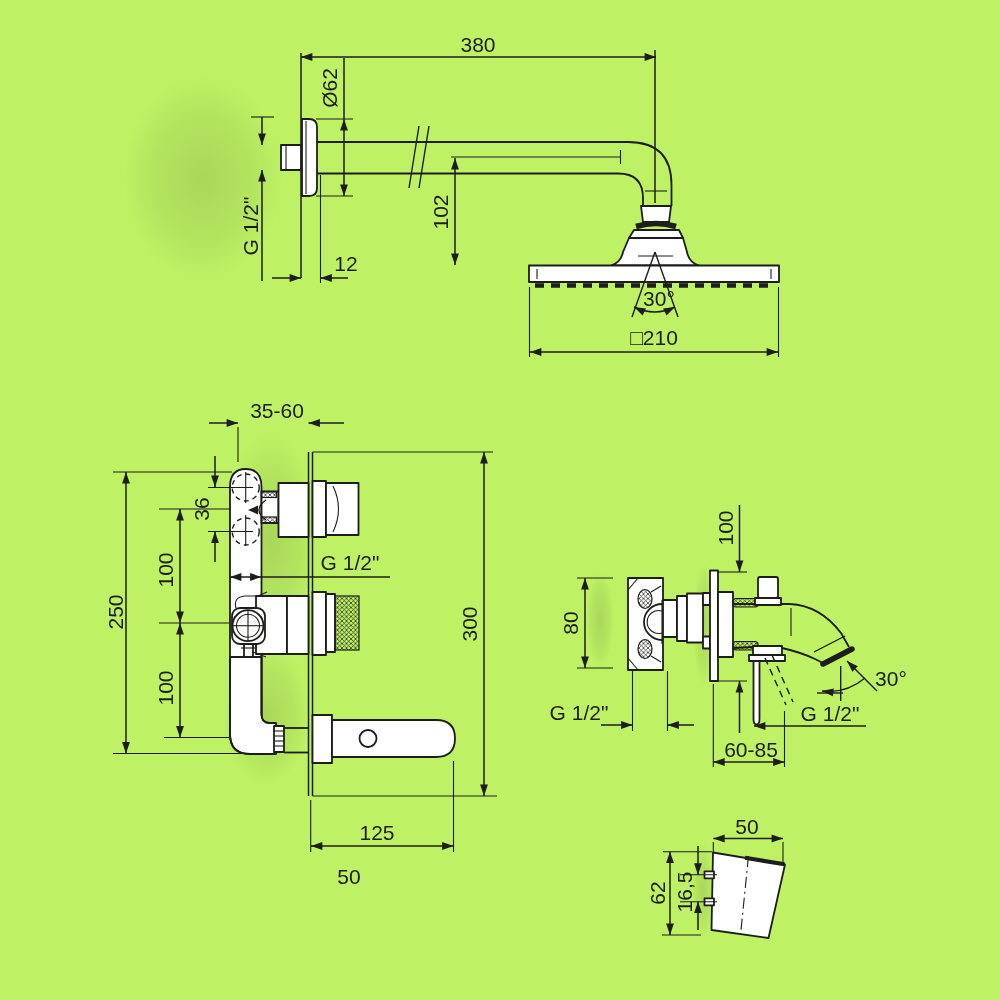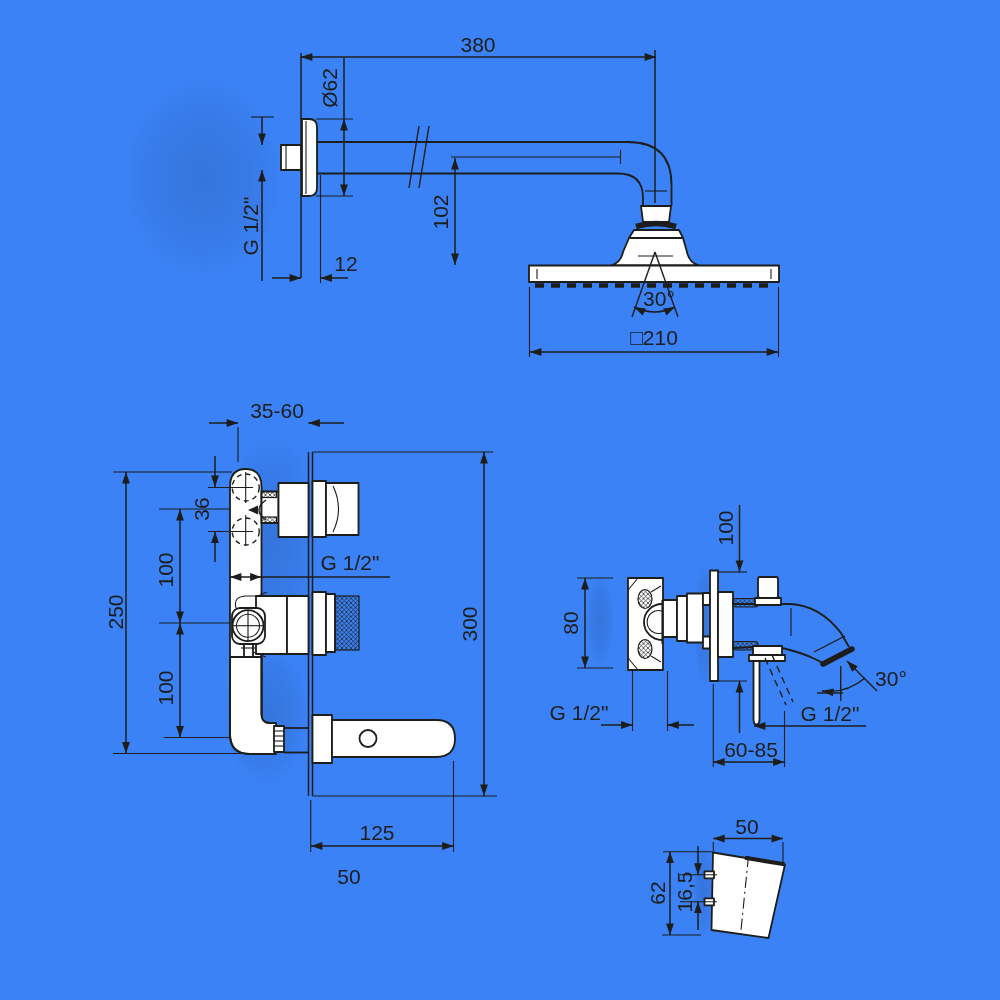--- a/index.html
+++ b/index.html
@@ -1,16 +1,16 @@
 <!DOCTYPE html>
 <html><head>
 <meta charset="utf-8">
 <style>
   html,body{margin:0;padding:0;background:#fff}
-  .stage{position:relative;width:1000px;height:1000px;background:#3b82f6;overflow:hidden}
+  .stage{position:relative;width:1000px;height:1000px;background:#bef264;overflow:hidden}
   svg{display:block}
   .s {stroke:#1d1d1b;fill:none;stroke-width:1.8;stroke-linejoin:round}
   .sf{stroke:#1d1d1b;fill:#fff;stroke-width:1.8;stroke-linejoin:round}
   .d {stroke:#1d1d1b;fill:none;stroke-width:1.5}
   .t {stroke:#1d1d1b;fill:none;stroke-width:1.1}
   .b {stroke:#1d1d1b;fill:none;stroke-width:1.4}
   .kn{fill:url(#knurl);stroke:#1d1d1b;stroke-width:1.2}
   .dash{stroke-dasharray:5 4}
   text{font-family:"Liberation Sans",sans-serif;font-size:21px;fill:#1d1d1b;text-anchor:middle}
 </style>

